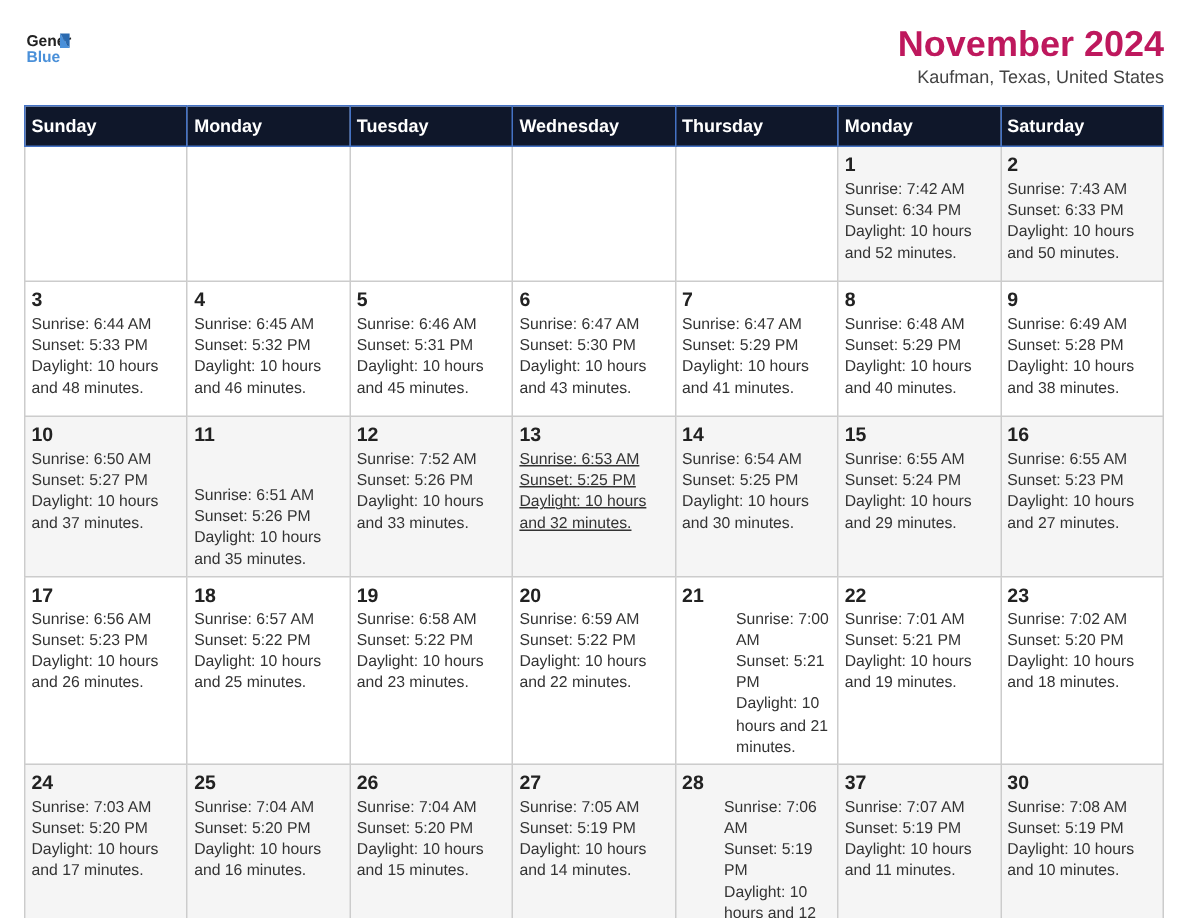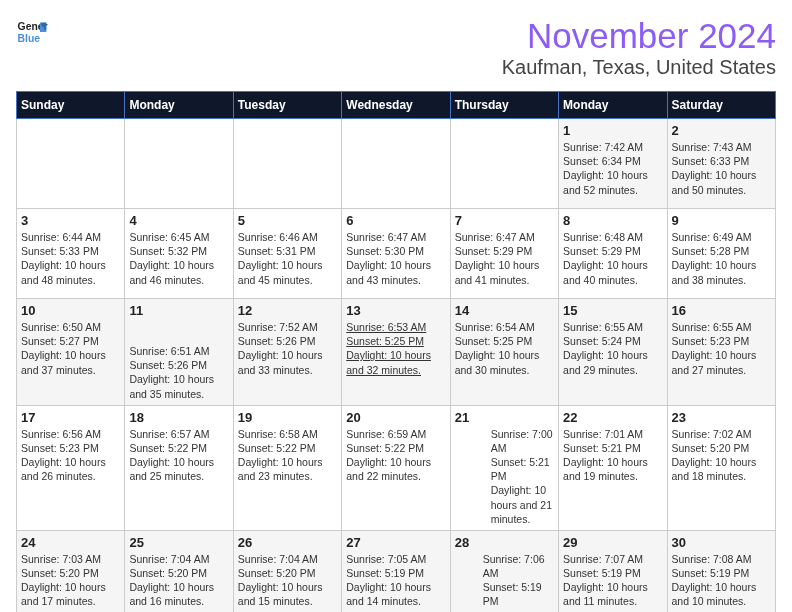--- a/index.html
+++ b/index.html
@@ -22,26 +22,26 @@
       gap: 4px;
     }
     .logo-icon {
       width: 32px;
       height: 32px;
     }
     .title-block {
       text-align: right;
     }
     .title-block h1 {
-      font-size: 35px;
-      font-weight: normal;
-      color: #8b5cf6;
+      font-size: 24px;
+      font-weight: bold;
+      color: #be185d;
     }
     .title-block h2 {
-      font-size: 20px;
+      font-size: 12px;
       font-weight: normal;
       color: #444;
     }
     table {
       width: 100%;
       border-collapse: collapse;
       font-size: 11px;
     }
     thead th {
       background: #0f172a;
@@ -286,21 +286,21 @@
 Sunset: 5:19 PM
 Daylight: 10 hours and 14 minutes.</div>
         </td>
         <td>
           <span class="day-num">28</span>
           <div class="day-info" style="white-space: pre-line; margin-left: 28px;">Sunrise: 7:06 AM
 Sunset: 5:19 PM
 Daylight: 10 hours and 12 minutes.</div>
         </td>
         <td>
-          <span class="day-num">29</span>
+          <span class="day-num">37</span>
           <div class="day-info" style="white-space: pre-line;">Sunrise: 7:07 AM
 Sunset: 5:19 PM
 Daylight: 10 hours and 11 minutes.</div>
         </td>
         <td>
           <span class="day-num">30</span>
           <div class="day-info" style="white-space: pre-line;">Sunrise: 7:08 AM
 Sunset: 5:19 PM
 Daylight: 10 hours and 10 minutes.</div>
         </td>

